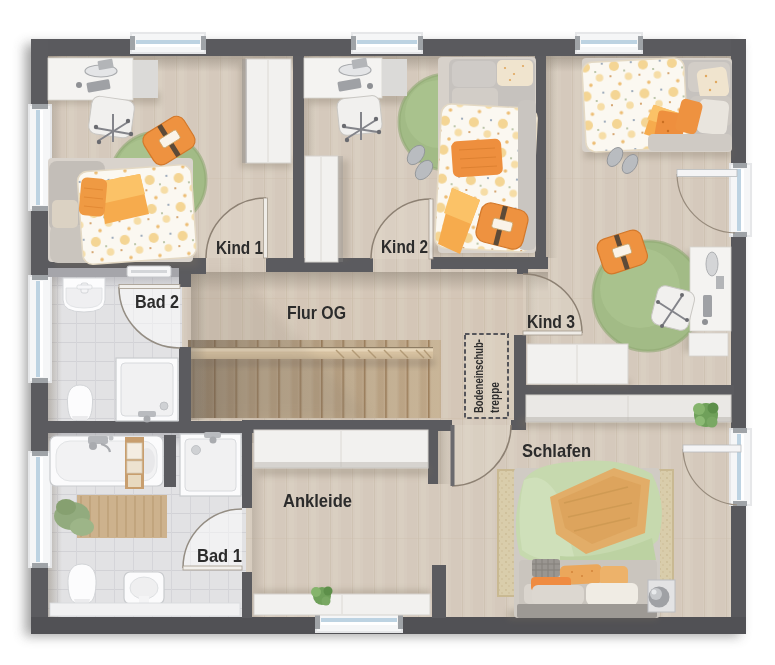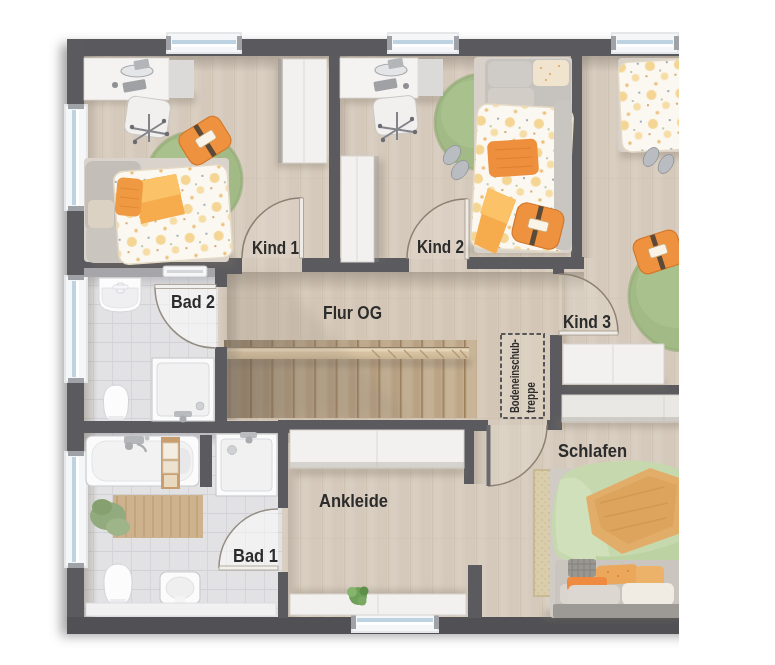--- a/index.html
+++ b/index.html
@@ -1,16 +1,16 @@
 <!DOCTYPE html>
 <html><head>
 <meta charset="utf-8">
 <style>
   html,body{margin:0;padding:0;background:#ffffff;}
-  .wrap{width:643px;height:665px;position:relative;overflow:hidden;background:#ffffff;padding-left:36px;}
+  .wrap{width:775px;height:665px;position:relative;overflow:hidden;background:#ffffff;}
   svg{display:block;}
   text{font-family:"Liberation Sans",sans-serif;}
 </style>
 </head>
 <body>
 <div class="wrap">
 <svg width="775" height="665" viewBox="0 0 775 665" xmlns="http://www.w3.org/2000/svg">
 <defs>
 
   <pattern id="wood" width="22" height="120" patternUnits="userSpaceOnUse">

